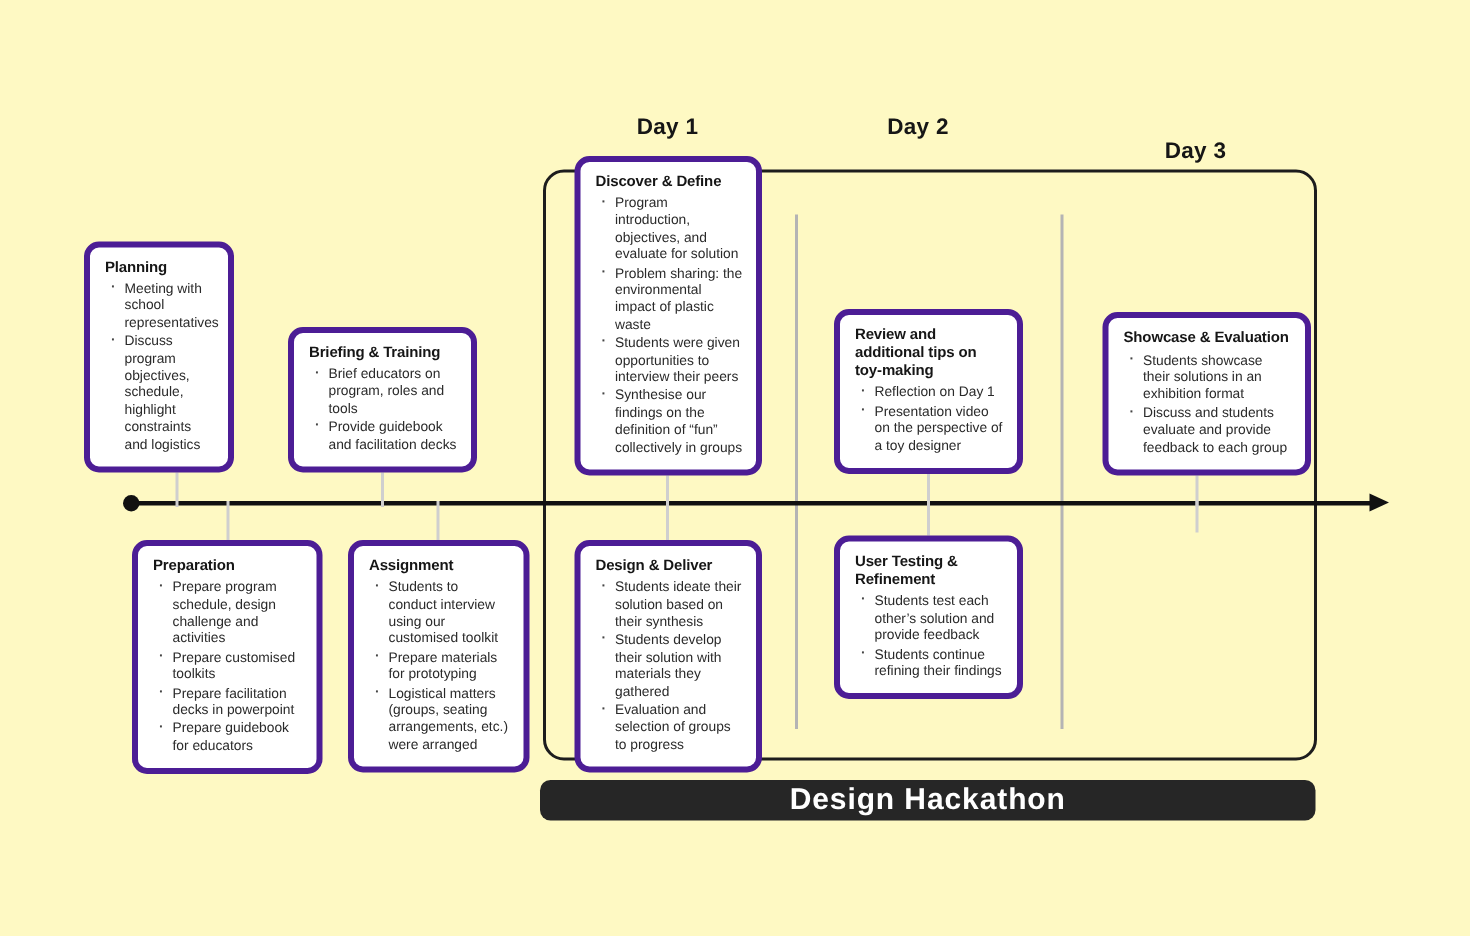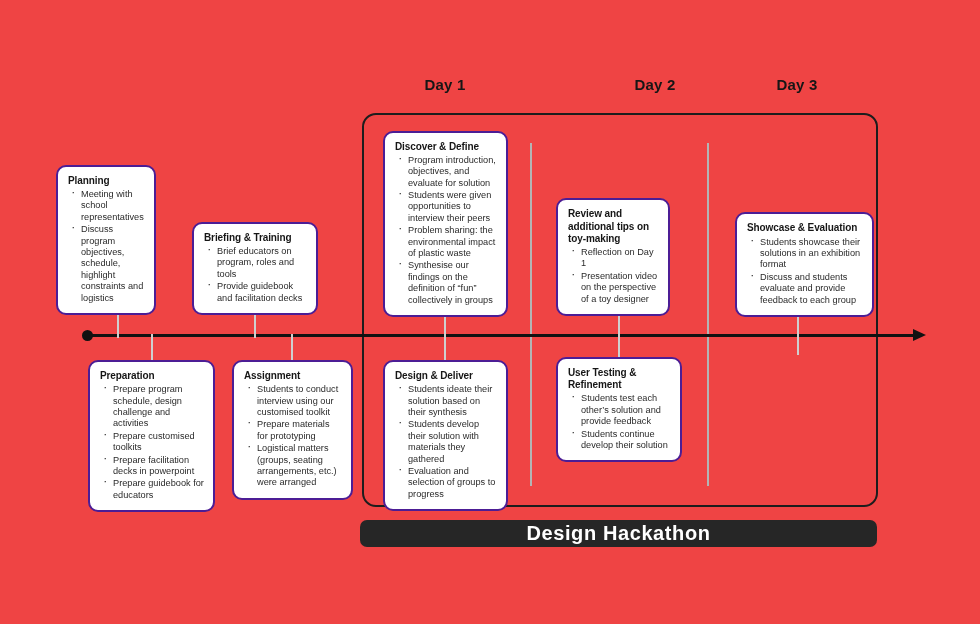--- a/index.html
+++ b/index.html
@@ -1,18 +1,18 @@
 <!DOCTYPE html>
 <html><head>
 <meta charset="utf-8">
 <style>
   * { margin:0; padding:0; box-sizing:border-box; }
   html,body { background:#ffffff; }
   .canvas {
-    position:relative; width:980px; height:624px; background:#ef4444;
+    position:relative; width:980px; height:624px; background:#fef9c3;
     font-family:"Liberation Sans", sans-serif; color:#1c1c1c; overflow:hidden;
   }
   .day-header {
     position:absolute; top:76px; transform:translateX(-50%);
     font-size:15px; font-weight:bold; color:#161616; letter-spacing:.2px;
     white-space:nowrap;
   }
   .frame {
     position:absolute; left:362px; top:113px; width:516px; height:394px;
     border:2px solid #1d1d1d; border-radius:14px; background:transparent;
@@ -28,21 +28,21 @@
   .timeline-dot {
     position:absolute; left:82px; top:330px; width:11px; height:11px;
     border-radius:50%; background:#111111; z-index:4;
   }
   .arrowhead {
     position:absolute; left:913px; top:329px; width:0; height:0; z-index:4;
     border-top:6.5px solid transparent; border-bottom:6.5px solid transparent;
     border-left:13px solid #111111;
   }
   .card {
-    position:absolute; background:#ffffff; border:2px solid #4c1d95;
+    position:absolute; background:#ffffff; border:4px solid #4c1d95;
     border-radius:10px; padding:8px 9px 9px 10px; z-index:5;
   }
   .card-title {
     font-size:10px; font-weight:bold; line-height:1.22; color:#161616;
     letter-spacing:-0.1px; margin-bottom:2px;
   }
   .bullet {
     position:relative; font-size:9.2px; line-height:1.24; color:#2a2a2a;
     padding-left:13px; margin-top:1px;
   }
@@ -58,22 +58,22 @@
   .banner-label {
     color:#ffffff; font-size:20px; font-weight:bold; letter-spacing:.6px;
   }
 </style>
 </head>
 <body>
 
 <div class="canvas">
 
   <div class="day-header" style="left:445px;">Day 1</div>
-  <div class="day-header" style="left:612px;margin-left:43px;">Day 2</div>
-  <div class="day-header" style="left:797px;">Day 3</div>
+  <div class="day-header" style="left:612px;">Day 2</div>
+  <div class="day-header" style="left:797px;margin-top:16px;">Day 3</div>
 
   <div class="frame"></div>
   <div class="day-divider" style="left:530px;"></div>
   <div class="day-divider" style="left:707px;"></div>
 
   <div class="timeline-line"></div>
   <div class="timeline-dot"></div>
   <div class="arrowhead"></div>
 
   <div class="connector" style="left:117px; top:315px; height:23px;"></div>
@@ -96,26 +96,26 @@
 
   <div class="card" style="left:192px; bottom:309px; width:126px;">
     <div class="card-title">Briefing &amp; Training</div>
     <div class="bullet">Brief educators on program, roles and tools</div>
     <div class="bullet">Provide guidebook and facilitation decks</div>
   </div>
 
   <div class="card" style="left:383px; bottom:307px; width:125px;">
     <div class="card-title">Discover &amp; Define</div>
     <div class="bullet">Program introduction, objectives, and evaluate for solution</div>
+    <div class="bullet">Problem sharing: the environmental impact of plastic waste</div>
     <div class="bullet">Students were given opportunities to interview their peers</div>
-    <div class="bullet">Problem sharing: the environmental impact of plastic waste</div>
     <div class="bullet">Synthesise our findings on the definition of “fun” collectively in groups</div>
   </div>
 
-  <div class="card" style="left:556px; bottom:308px; width:114px;">
+  <div class="card" style="left:556px; bottom:308px; width:126px;">
     <div class="card-title">Review and additional tips on toy-making</div>
     <div class="bullet">Reflection on Day 1</div>
     <div class="bullet">Presentation video on the perspective of a toy designer</div>
   </div>
 
   <div class="card" style="left:735px; bottom:307px; width:139px;">
     <div class="card-title">Showcase &amp; Evaluation</div>
     <div class="bullet">Students showcase their solutions in an exhibition format</div>
     <div class="bullet">Discuss and students evaluate and provide feedback to each group</div>
   </div>
@@ -138,21 +138,21 @@
   <div class="card" style="left:383px; top:360px; width:125px;">
     <div class="card-title">Design &amp; Deliver</div>
     <div class="bullet">Students ideate their solution based on their synthesis</div>
     <div class="bullet">Students develop their solution with materials they gathered</div>
     <div class="bullet">Evaluation and selection of groups to progress</div>
   </div>
 
   <div class="card" style="left:556px; top:357px; width:126px;">
     <div class="card-title">User Testing &amp; Refinement</div>
     <div class="bullet">Students test each other’s solution and provide feedback</div>
-    <div class="bullet">Students continue develop their solution</div>
+    <div class="bullet">Students continue refining their findings</div>
   </div>
 
 
   <div class="banner">
     <span class="banner-label">Design Hackathon</span>
   </div>
 
 </div>
 
 </body></html>

